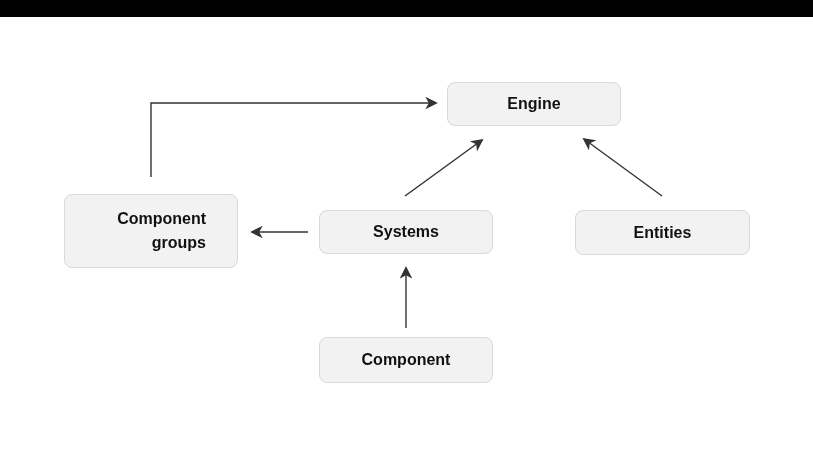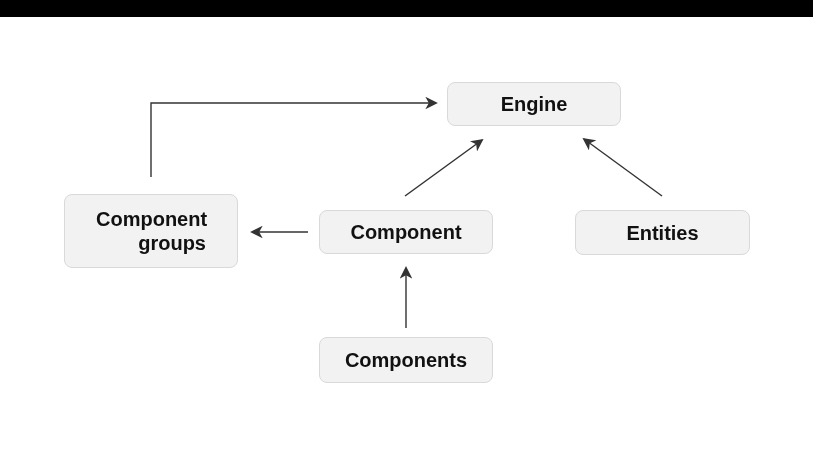--- a/index.html
+++ b/index.html
@@ -35,21 +35,21 @@
     box-sizing: border-box;
     background: #f2f2f2;
     border: 1px solid #d9d9d9;
     border-radius: 8px;
     display: flex;
     align-items: center;
     justify-content: center;
     text-align: center;
   }
   .node .label {
-    font-size: 20px;
+    font-size: 16px;
     font-weight: 700;
     color: #111111;
     line-height: 24px;
   }
   .node-engine            { left: 447px; top: 82px;  width: 174px; height: 44px; }
   .node-component-groups  { left: 64px;  top: 194px; width: 174px; height: 74px; text-align: right; }
   .node-component-groups .label { max-width: 110px; }
   .node-entities          { left: 319px; top: 210px; width: 174px; height: 44px; }
   .node-systems           { left: 575px; top: 210px; width: 175px; height: 45px; }
   .node-components        { left: 319px; top: 337px; width: 174px; height: 46px; }
@@ -79,22 +79,22 @@
 
 <div class="node node-engine">
   <span class="label">Engine</span>
 </div>
 
 <div class="node node-component-groups">
   <span class="label">Component groups</span>
 </div>
 
 <div class="node node-entities">
-  <span class="label">Component</span>
+  <span class="label">Systems</span>
 </div>
 
 <div class="node node-systems">
   <span class="label">Entities</span>
 </div>
 
 <div class="node node-components">
-  <span class="label">Components</span>
+  <span class="label">Component</span>
 </div>
 
 </body></html>

